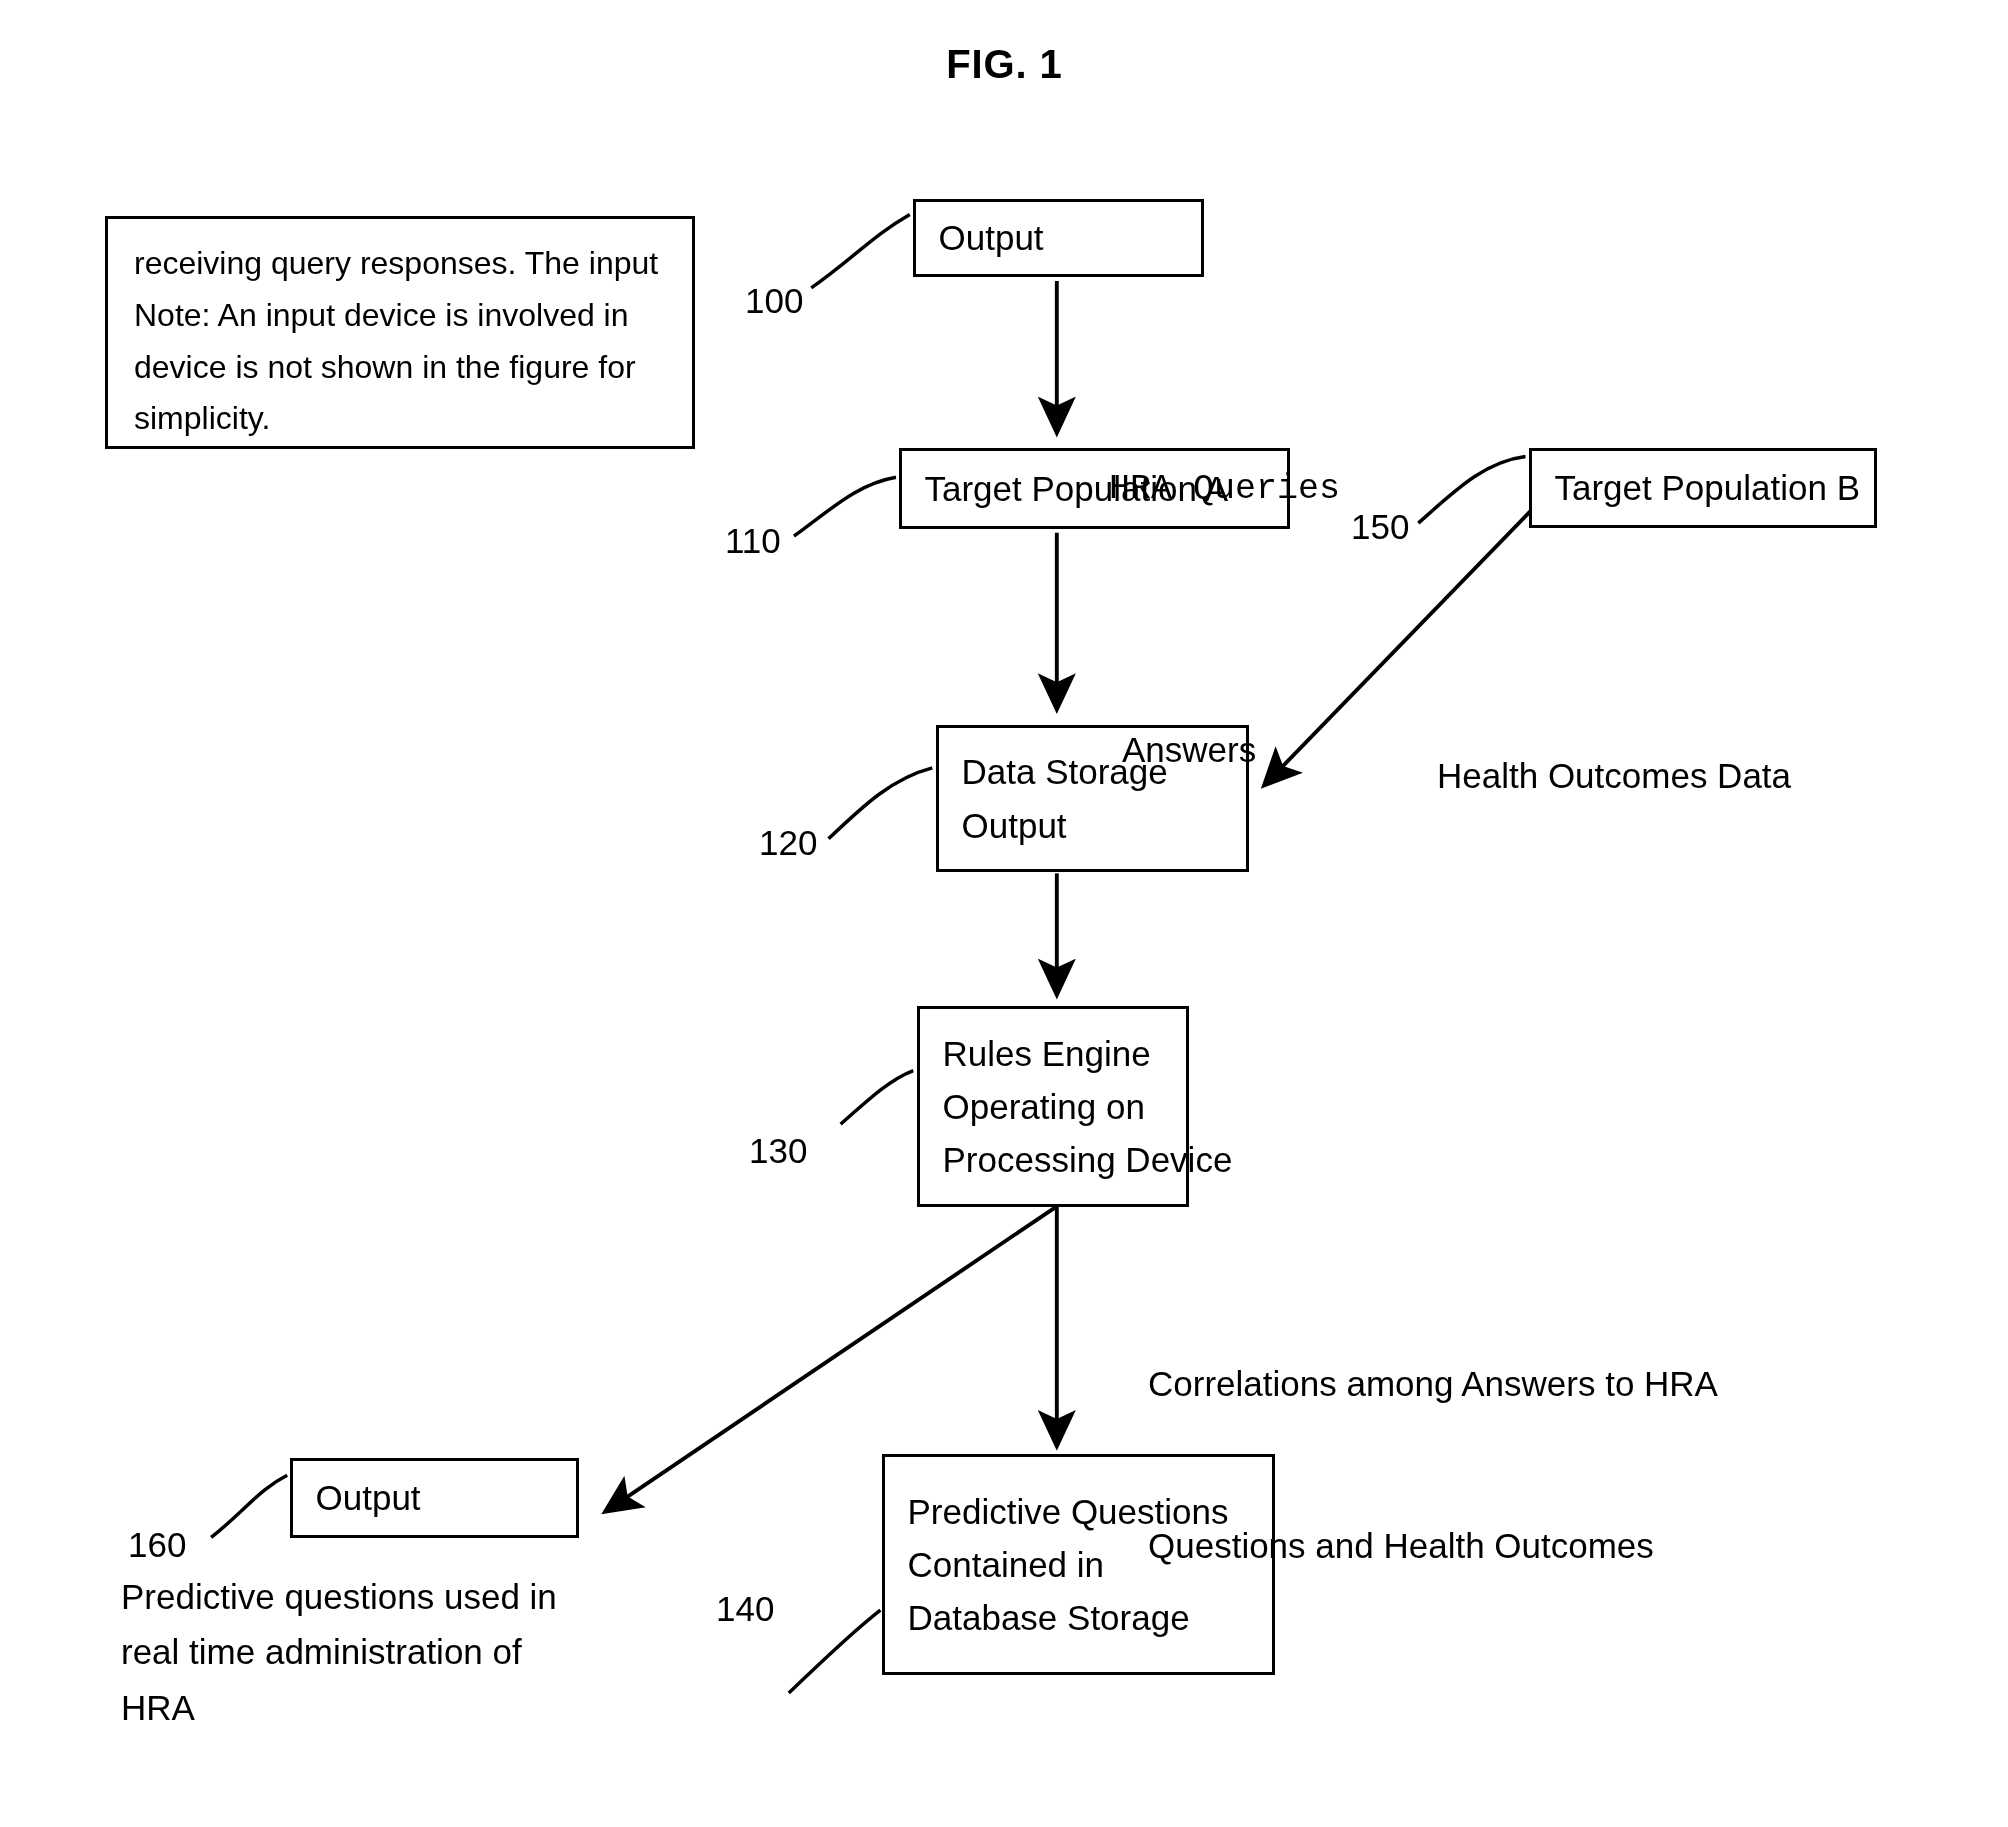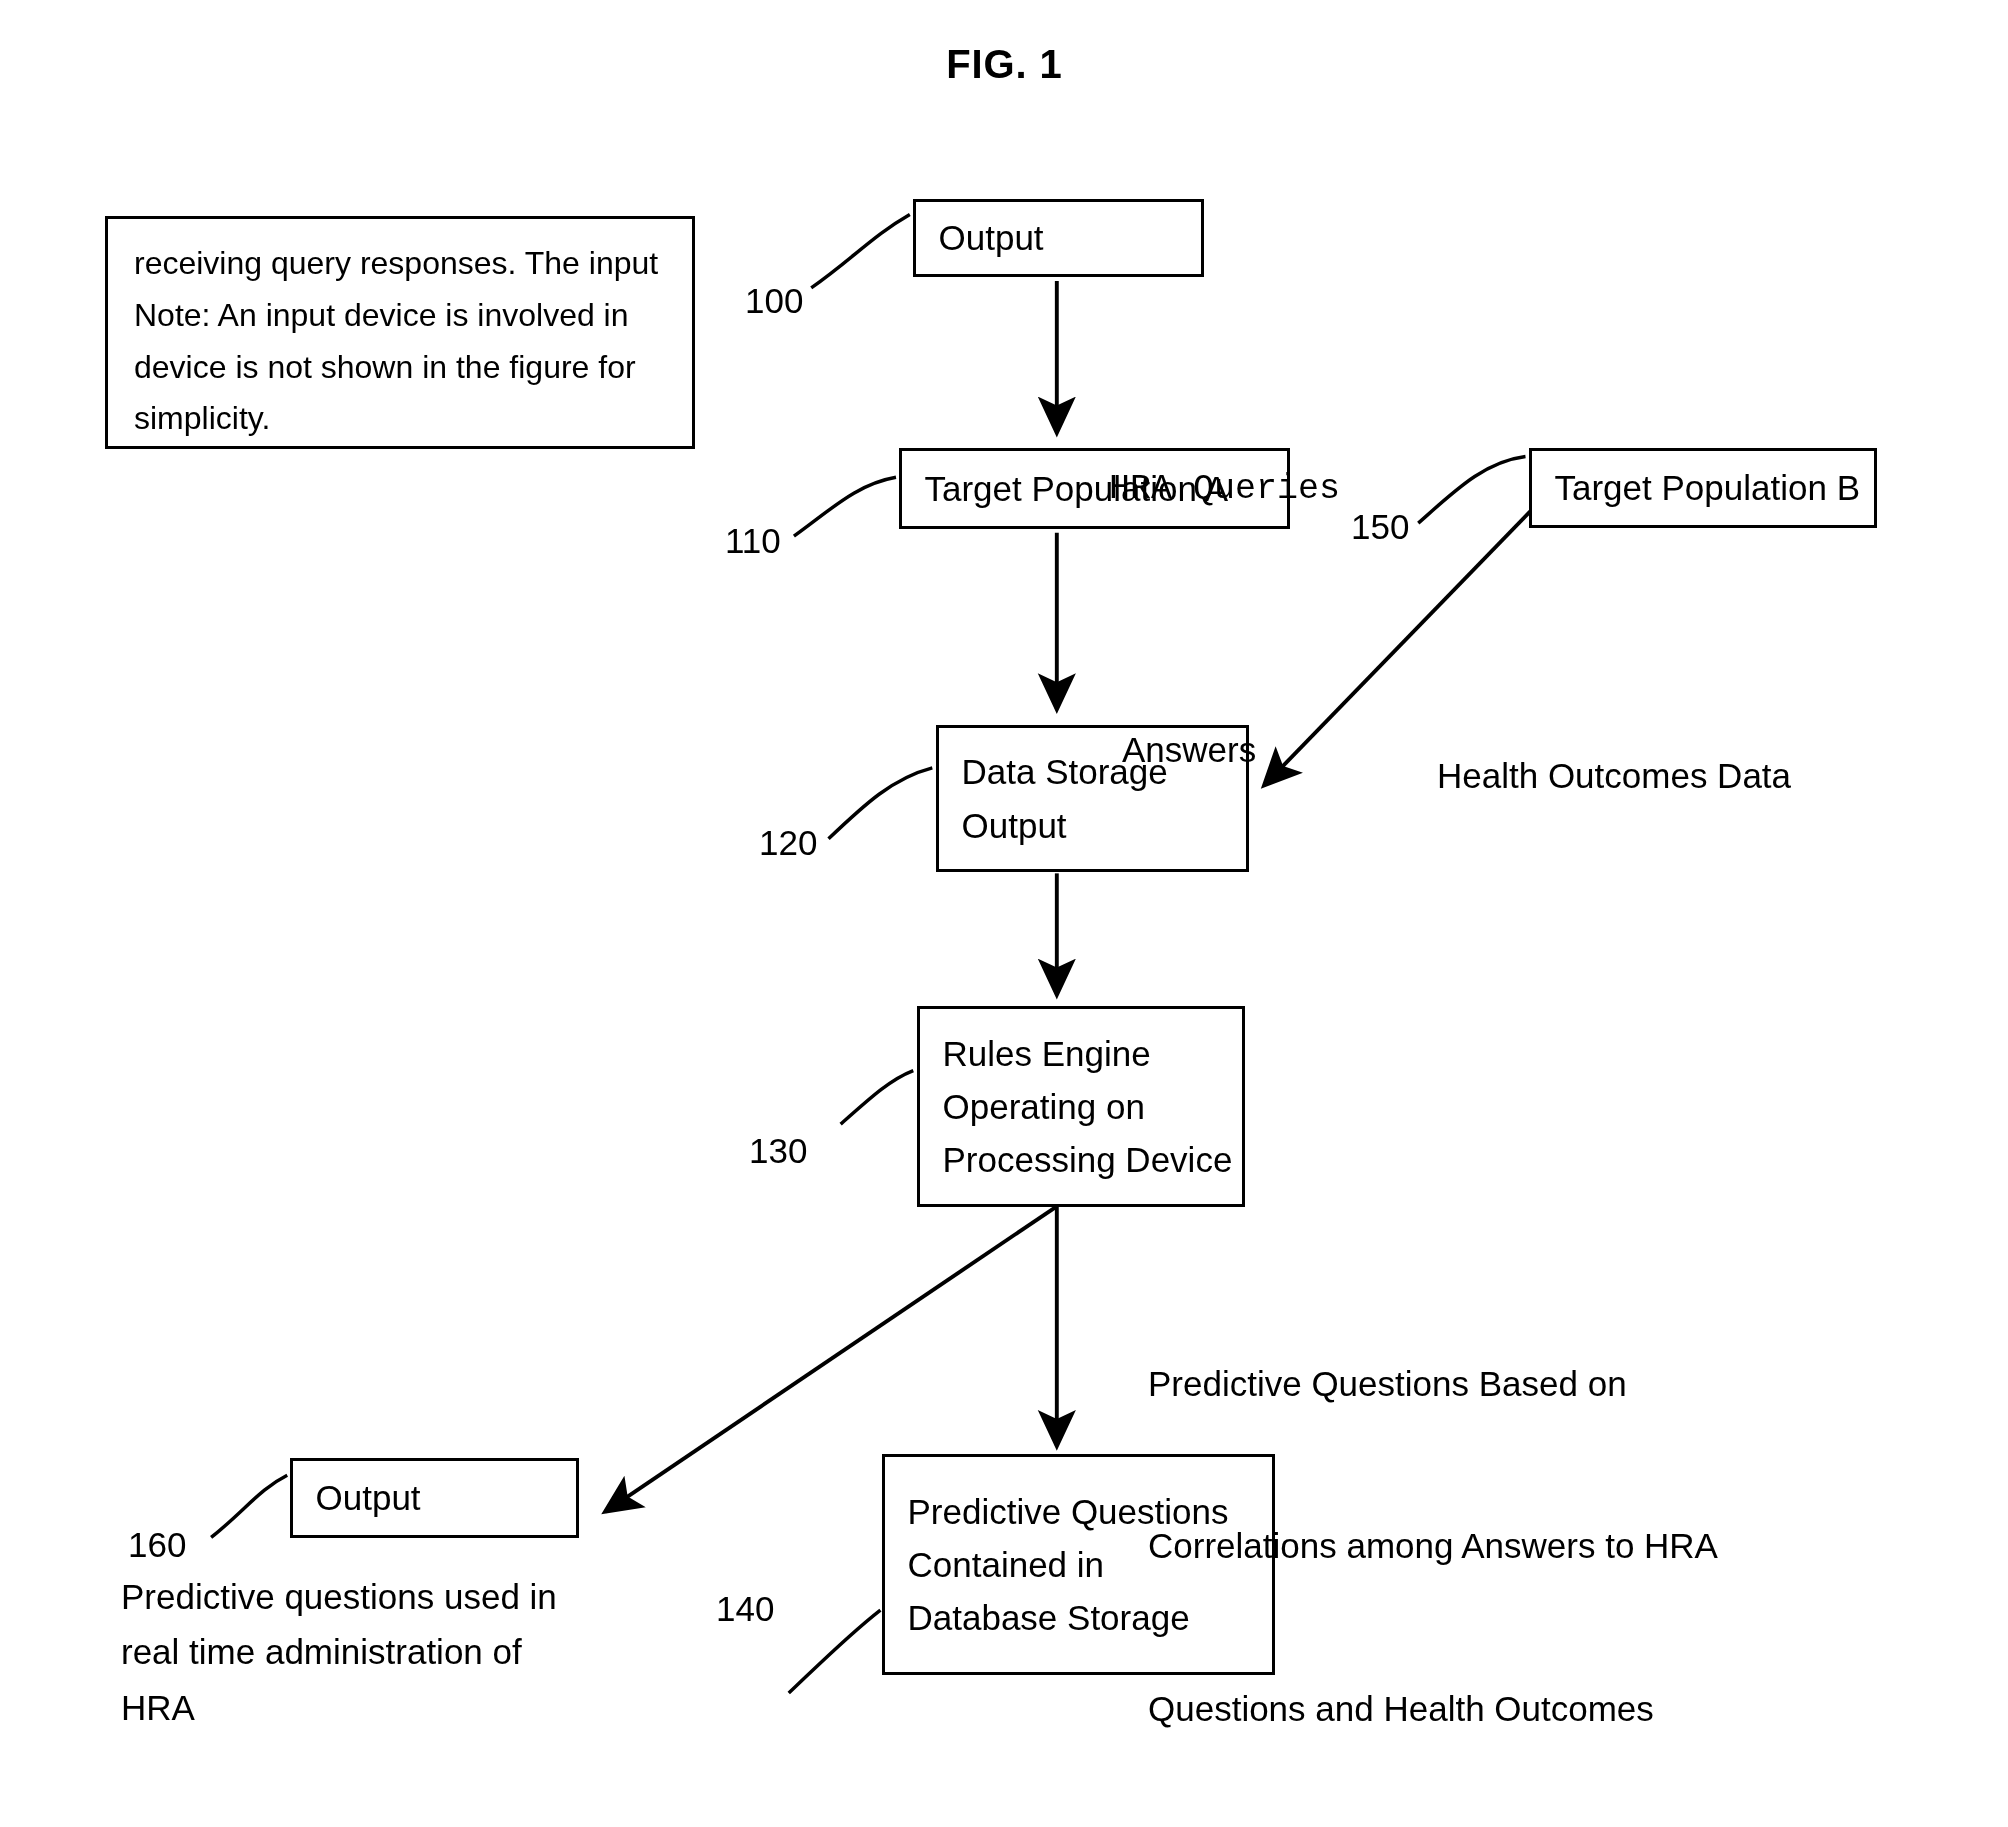--- a/index.html
+++ b/index.html
@@ -157,21 +157,21 @@
 
   <div class="node" style="left:1529px; top:448px; width:348px; height:80px;">
     <span class="line">Target Population B</span>
   </div>
 
   <div class="node" style="left:936px; top:725px; width:313px; height:147px;">
     <span class="line">Data Storage</span>
     <span class="line">Output</span>
   </div>
 
-  <div class="node" style="left:917px; top:1006px; width:328px; height:201px;">
+  <div class="node" style="left:917px; top:1006px; width:272px; height:201px;">
     <span class="line">Rules Engine</span>
     <span class="line">Operating on</span>
     <span class="line">Processing Device</span>
   </div>
 
   <div class="node" style="left:882px; top:1454px; width:393px; height:221px;">
     <span class="line">Predictive Questions</span>
     <span class="line">Contained in</span>
     <span class="line">Database Storage</span>
   </div>
@@ -194,21 +194,20 @@
 
   <div class="edge-label" style="left:1122px; top:614px;">
     <span class="line">Answers</span>
   </div>
 
   <div class="edge-label" style="left:1437px; top:640px;">
     <span class="line">Health Outcomes Data</span>
   </div>
 
   <div class="edge-label" style="left:1148px; top:1248px;">
-    <span class="line">Predictive Questions Based on</span>
     <span class="line">Correlations among Answers to HRA</span>
     <span class="line">Questions and Health Outcomes</span>
   </div>
 
   <div id="output-caption">
     <span class="line">Predictive questions used in</span>
     <span class="line">real time administration of</span>
     <span class="line">HRA</span>
   </div>
 

